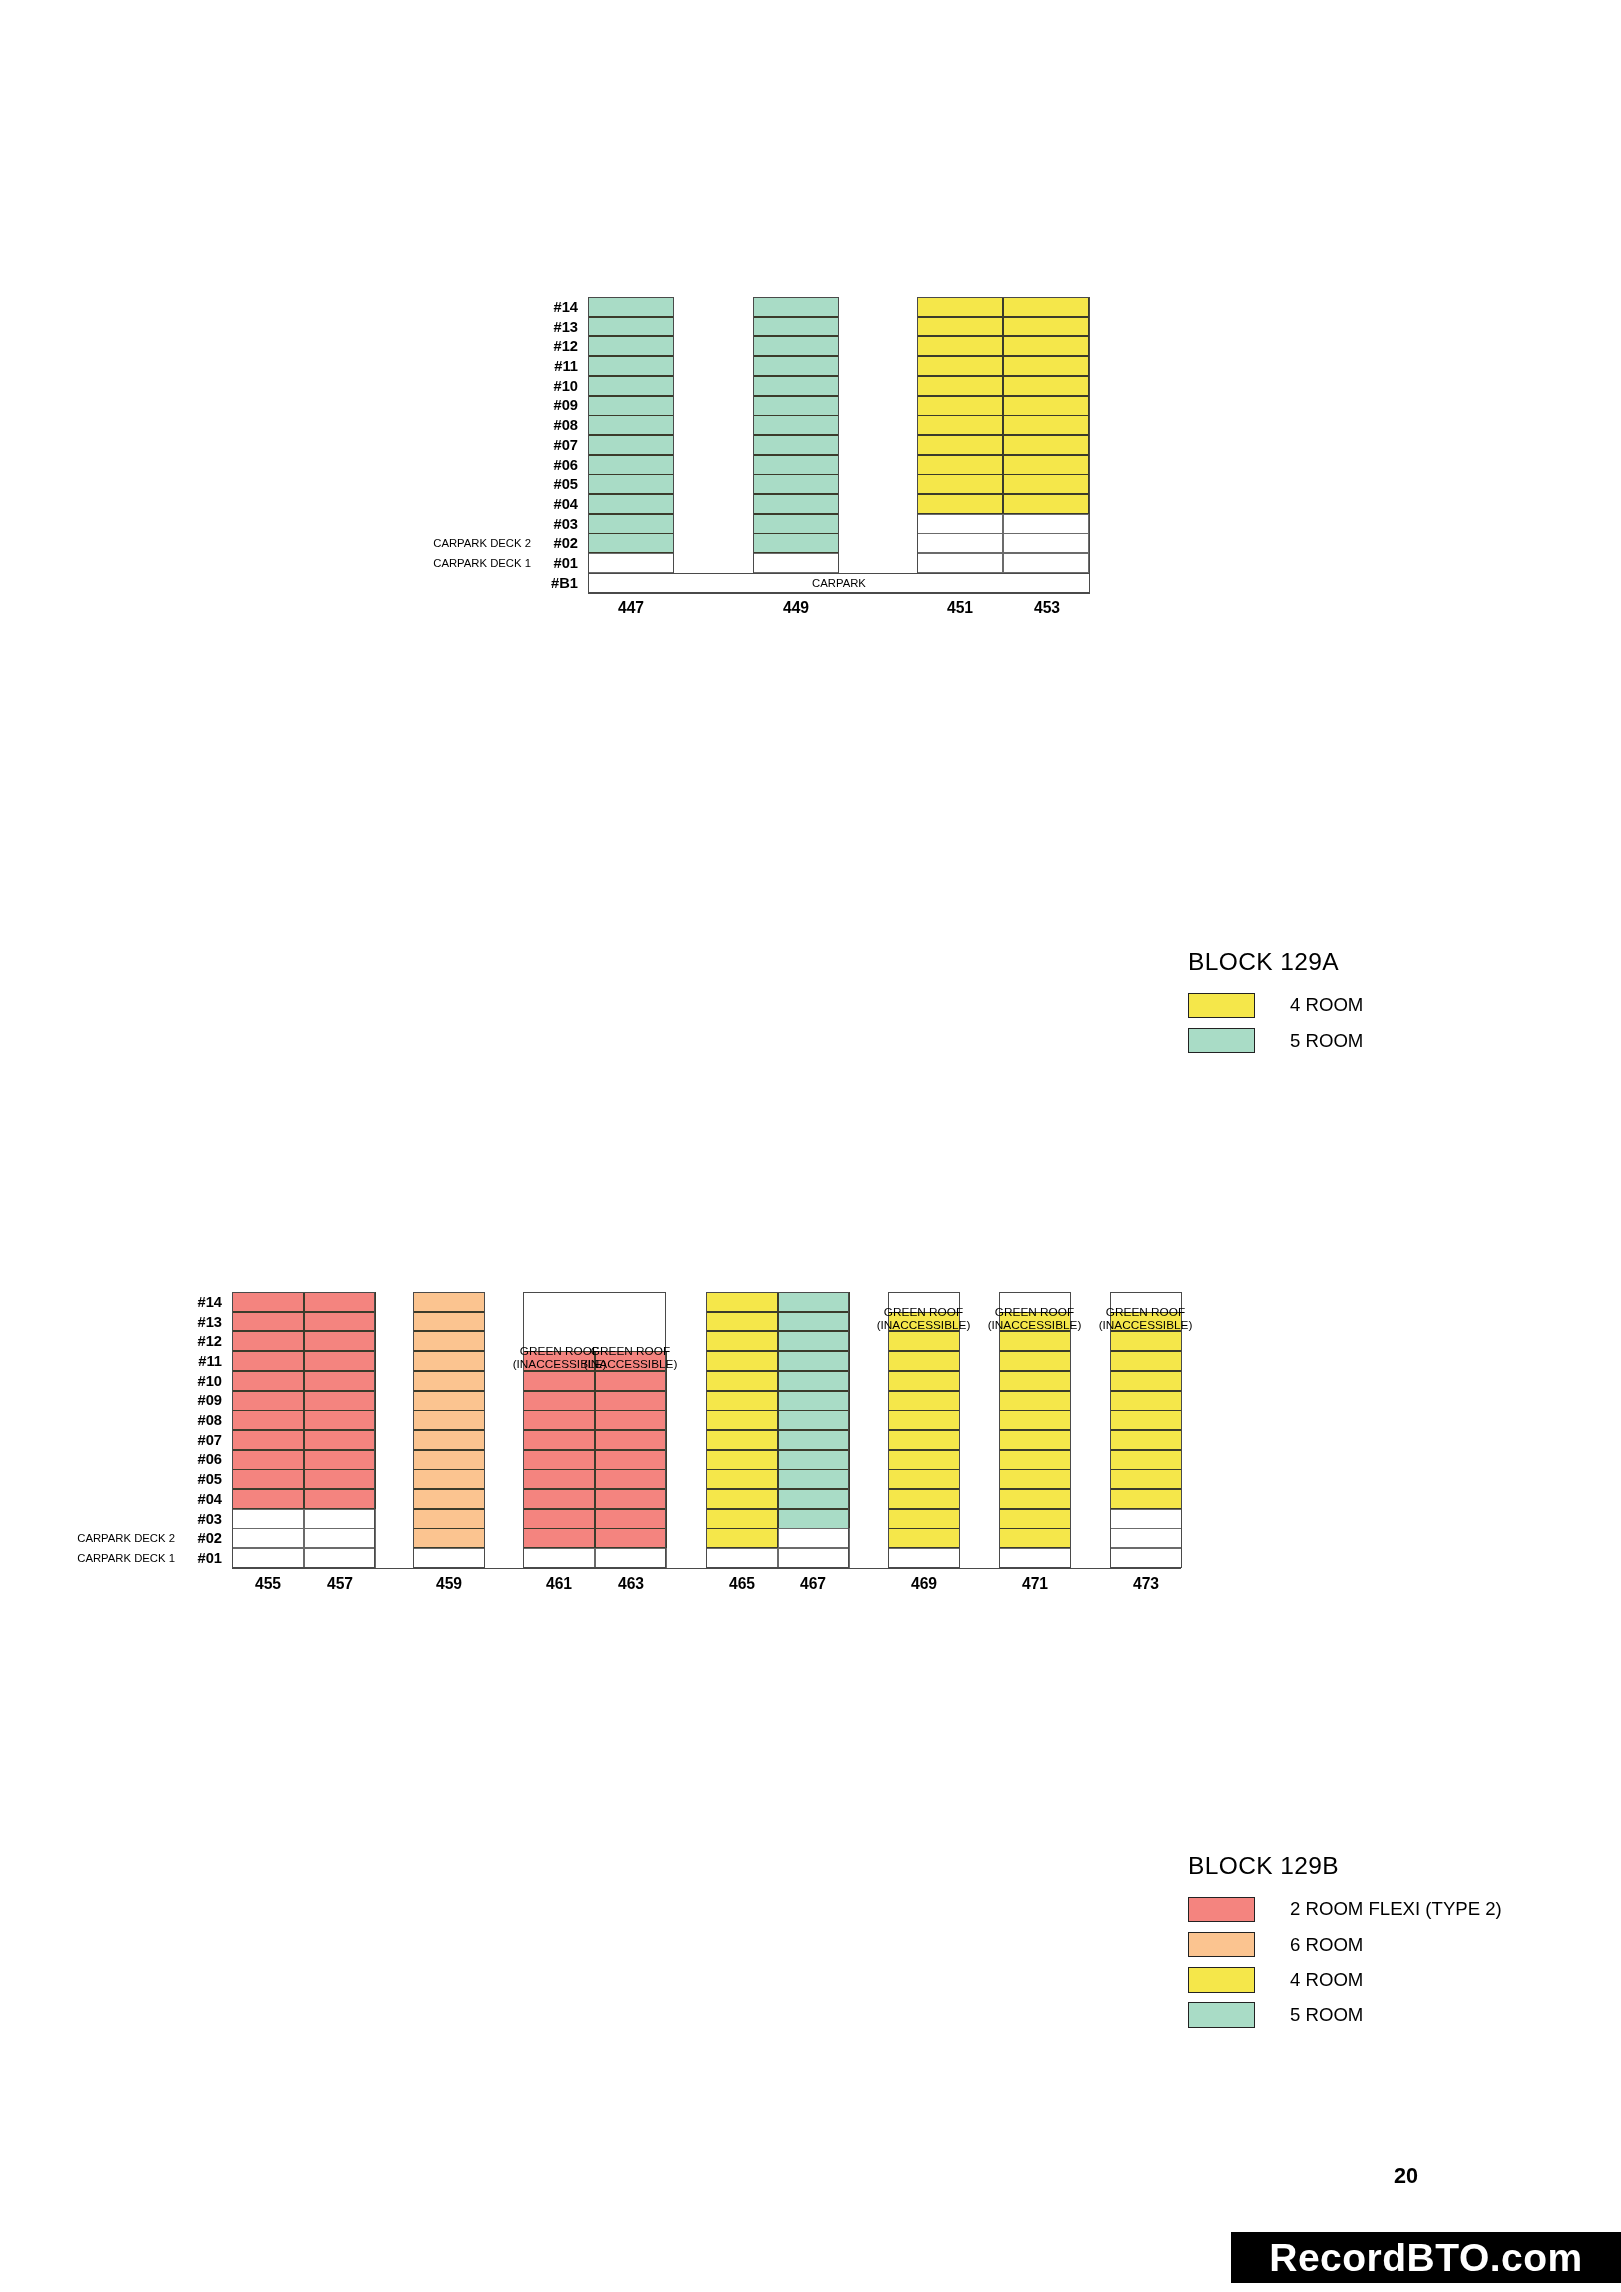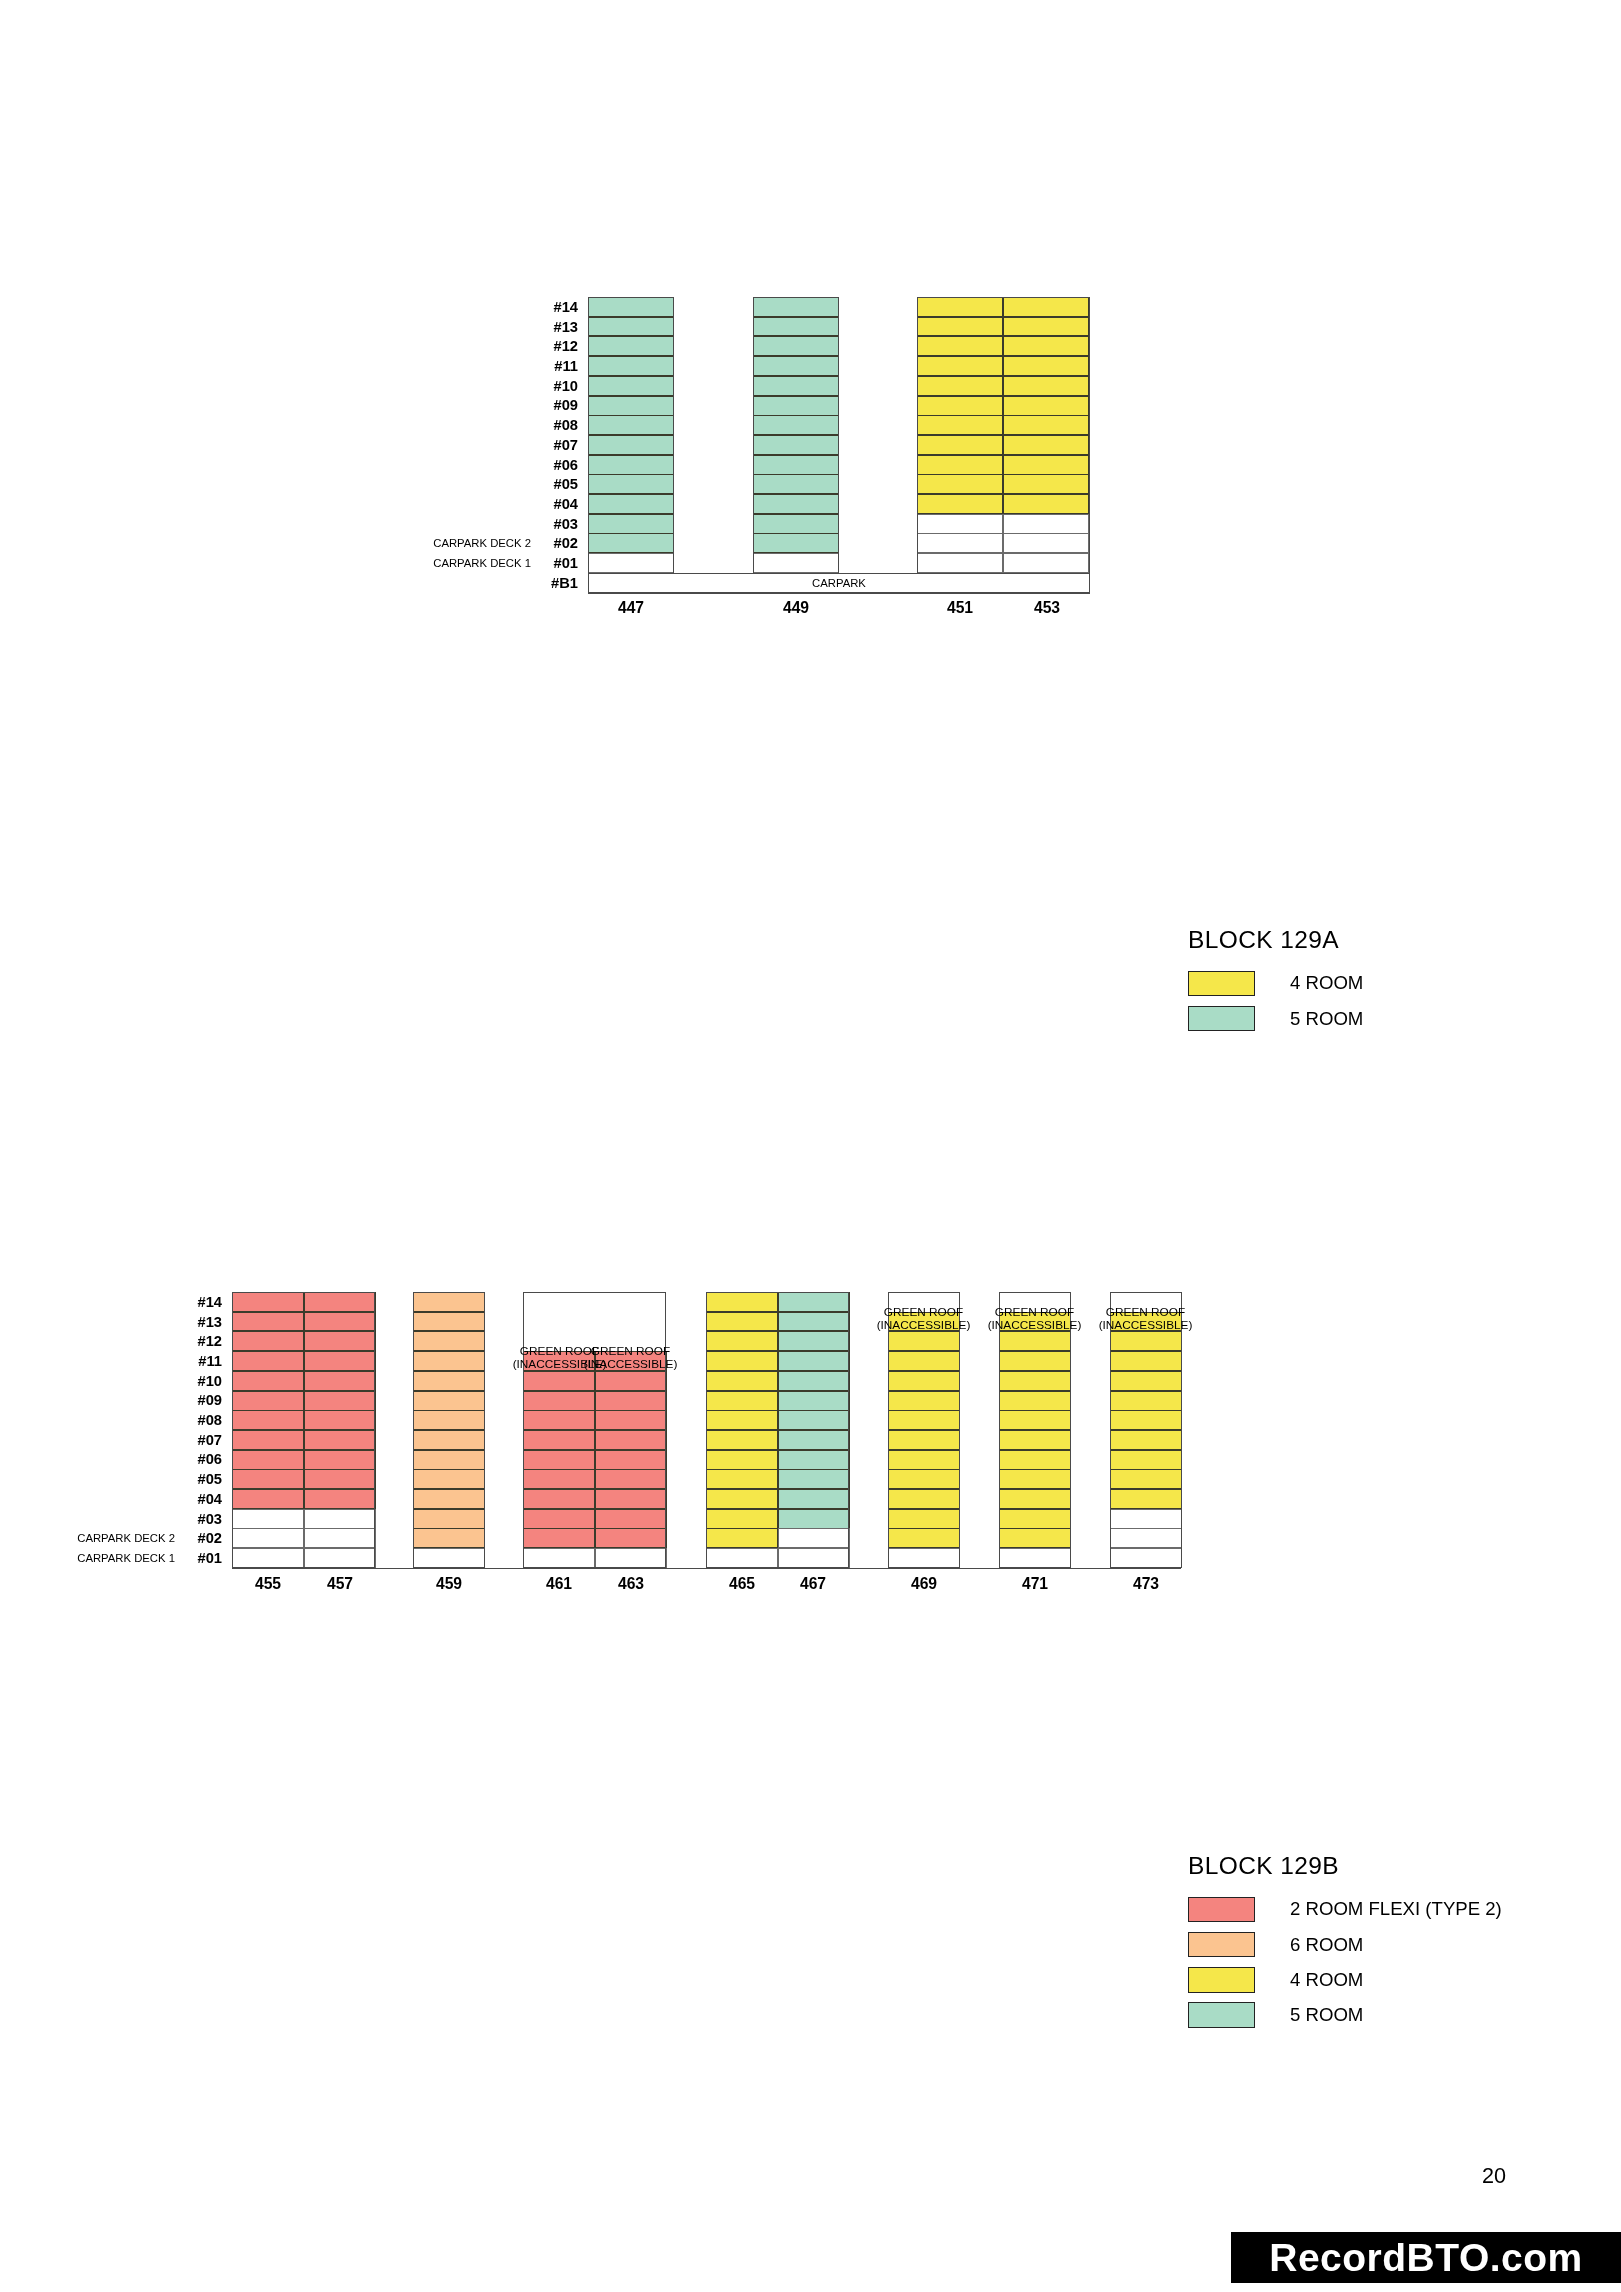--- a/index.html
+++ b/index.html
@@ -176,21 +176,21 @@
     </div>
     <div class="unit-number" style="left: 917px; width: 86px; top: 599px; font-size: 15.7px;">451</div>
     <div class="unit-number" style="left: 1004px; width: 86px; top: 599px; font-size: 15.7px;">453</div>
     <div class="outline" style="left: 917px; top: 297px; width: 173px; height: 296px;"></div>
     <div class="carpark-strip" style="left: 588px; top: 573px; width: 502px; height: 19.7px; font-size: 11.3px;">
       <span>CARPARK</span>
     </div>
     <div style="position: absolute; left: 588px; width: 502px; top: 593px; height: 1px; background: rgb(74, 74, 74);"></div>
   </div>
 
-<div class="legend" id="legend-a" style="left: 1188px; top: 926px;">
+<div class="legend" id="legend-a" style="left: 1188px; top: 948px;">
     <div class="legend-title">BLOCK 129A</div>
     <div class="legend-row">
       <span class="swatch" style="background: rgb(245, 231, 74);"></span>
       <span class="legend-label">4 ROOM</span>
     </div>
     <div class="legend-row">
       <span class="swatch" style="background: rgb(169, 220, 198);"></span>
       <span class="legend-label">5 ROOM</span>
     </div>
   </div>
@@ -439,15 +439,15 @@
     <div class="legend-row">
       <span class="swatch" style="background: rgb(245, 231, 74);"></span>
       <span class="legend-label">4 ROOM</span>
     </div>
     <div class="legend-row">
       <span class="swatch" style="background: rgb(169, 220, 198);"></span>
       <span class="legend-label">5 ROOM</span>
     </div>
   </div>
 
-<div class="page-number" style="left: 1482px; top: 2163px;">20</div>
+<div class="page-number" style="left: 1394px; top: 2163px; font-weight: bold;">20</div>
 <div class="watermark" style="left: 1231px; top: 2232px; width: 390px; height: 51px; font-size: 39px;">RecordBTO.com</div>
 
 
 </body></html>

